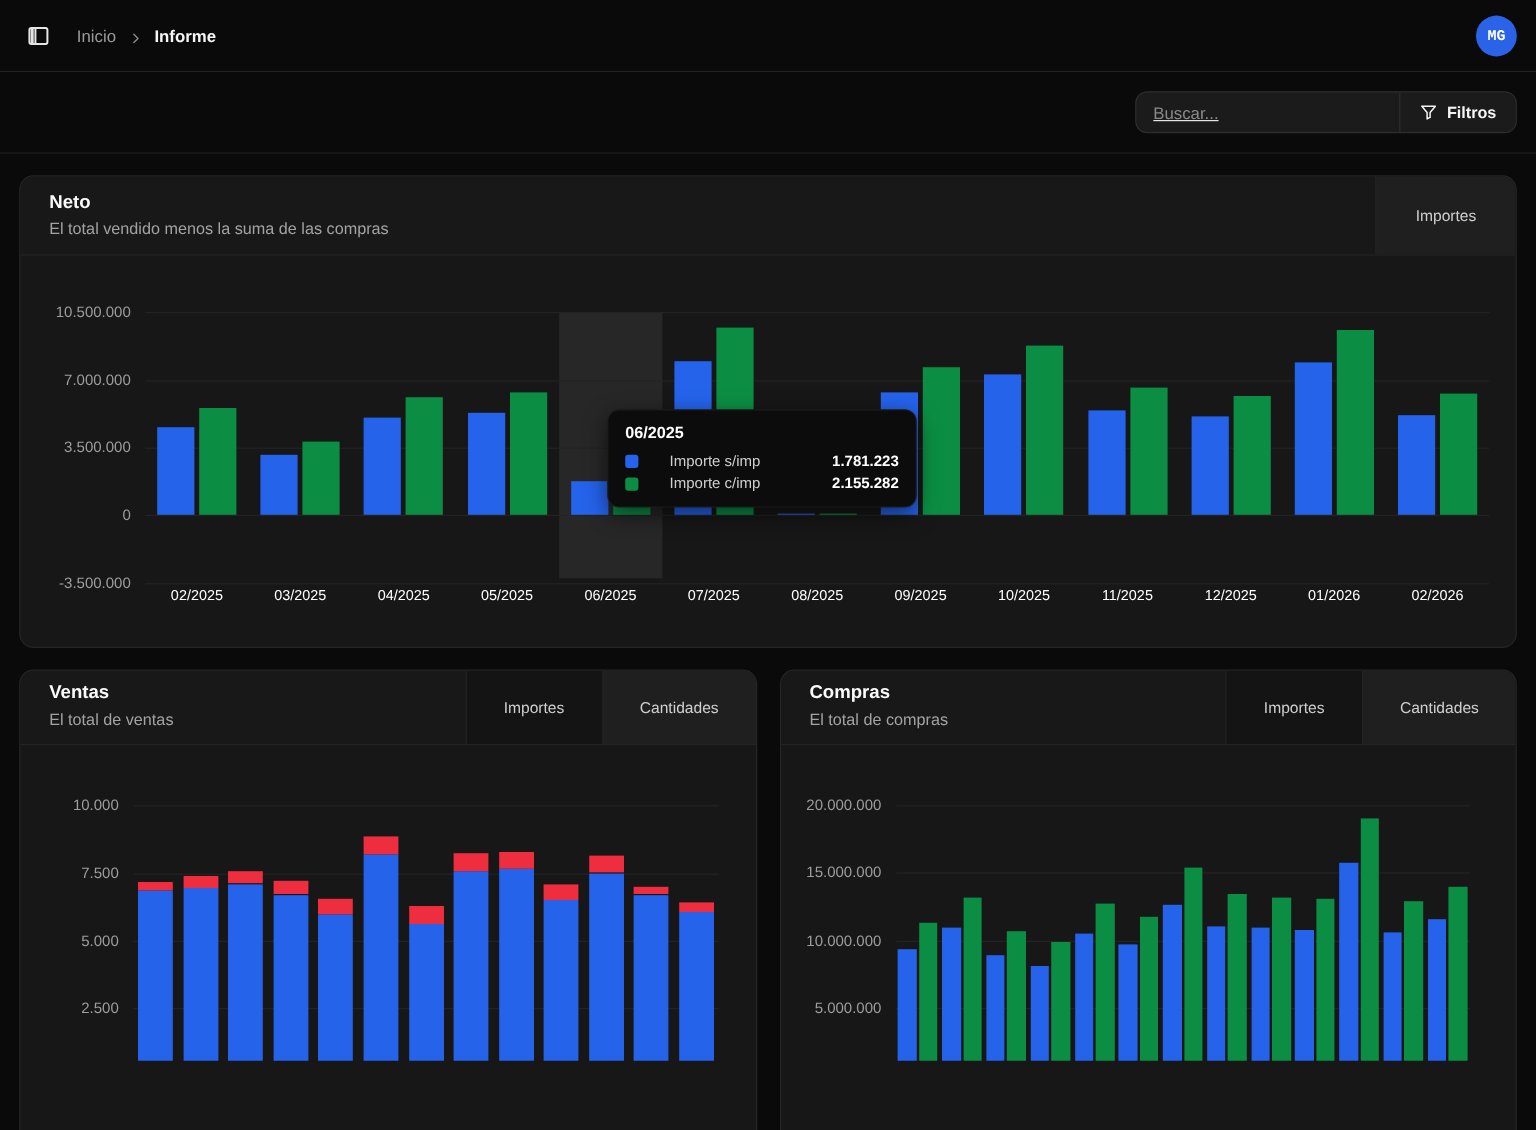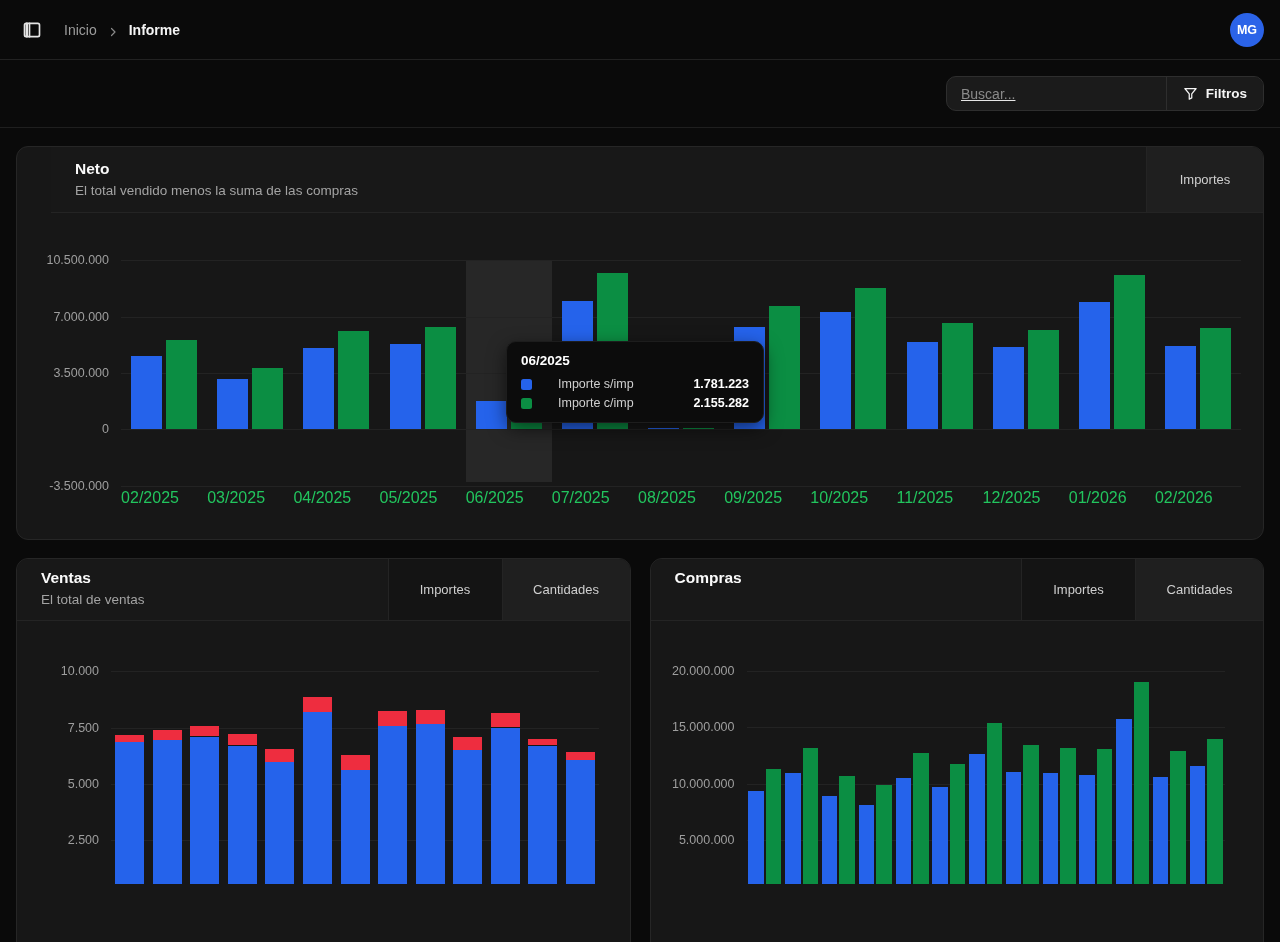--- a/index.html
+++ b/index.html
@@ -18,21 +18,21 @@
     background:none; border:none; cursor:pointer; color:#e5e5e5;
   }
   .crumbs { display:flex; align-items:flex-end; gap:10px; margin-left:16px; }
   .crumb-muted { font-size:14px; color:#9c9c9c; }
   .crumb-sep { color:#8a8a8a; display:flex; }
   .crumb-current { font-size:14px; font-weight:700; color:#f5f5f5; }
   .spacer { flex:1; }
   .avatar {
     width:34px; height:34px; border-radius:50%; background:#2b63e8;
     display:flex; align-items:center; justify-content:center;
-    font-size:12.5px; font-weight:700; color:#fff; cursor:pointer;
+    font-size:12.5px; font-weight:700; color:#fff; cursor:pointer;font-family:Liberation Mono, monospace;
   }
   
   .toolbar {
     height:68px; display:flex; align-items:center; justify-content:flex-end;
     padding:0 16px; border-bottom:1px solid #1f1f1f;
   }
   .search-group {
     display:flex; align-items:stretch; height:35px; width:318px;
     border:1px solid #2e2e2e; border-radius:10px; overflow:hidden; background:#1b1b1b;
   }
@@ -67,40 +67,40 @@
   .card-title { font-size:15.5px; font-weight:700; color:#fafafa; }
   .card-subtitle { font-size:13.5px; color:#a3a3a3; margin-top:5px; }
   .tabs { display:flex; }
   .tab {
     display:flex; align-items:center; justify-content:center;
     border-left:1px solid #242424; font-size:13px; color:#cfcfcf;
     background:#141414; cursor:pointer; padding:0 2px;
   }
   .tab.active { background:#1f1f1f; }
   .neto-card { margin-bottom:18px; }
-  .neto-card .card-header { height:66px;margin-left:34px; }
+  .neto-card .card-header { height:66px; }
   .neto-card .tab { width:117px; }
   .half-row { display:flex; gap:19px; }
   .half-card { flex:1; height:400px; }
   .half-card .card-header { height:62px;gap:40px; }
   .half-card .card-titles { padding:10px 24px; }
   .half-card .tab.t-importes { width:114px; }
   .half-card .tab.t-cantidades { width:128px; }
   
   .chart { position:relative; overflow:hidden; }
   #neto-chart { height:326px; }
   .half-card .chart { height:263px; }
   .gridline { position:absolute; height:1px; background:#232323; z-index:1; }
   .ytick {
     position:absolute; width:110px; text-align:right; transform:translateY(-50%);
     font-size:12.5px; color:#9e9e9e; z-index:1;
   }
   .xtick {
-    position:absolute; width:86px; 
-    font-size:16px; color:#22c55e; z-index:1;
+    position:absolute; width:86px; text-align:center;
+    font-size:12px; color:#ffffff; z-index:1;
   }
   .bar { position:absolute; z-index:2; }
   .hover-col { position:absolute; background:#272727; z-index:0; }
   
   .tooltip {
     position:absolute; left:489px; top:128px; width:258px;
     background:#0c0c0c; border:1px solid #1d1d1d; border-radius:10px;
     padding:11px 14px 12px 14px; z-index:5;
     box-shadow:0 6px 18px rgba(0,0,0,.55);
   }
@@ -273,20 +273,21 @@
           <div class="bar" style="left: 511.2px; width: 29px; top: 117.7px; height: 6.7px; background: rgb(238, 45, 63);"></div>
           <div class="bar" style="left: 548.7px; width: 29px; top: 139.1px; height: 135.8px; background: rgb(37, 99, 235);"></div>
           <div class="bar" style="left: 548.7px; width: 29px; top: 131.2px; height: 7.9px; background: rgb(238, 45, 63);"></div>
         </div>
     </div>
 
     <div class="card half-card">
       <div class="card-header">
         <div class="card-titles">
           <div class="card-title">Compras</div>
+          <div class="card-subtitle">El total de compras</div>
         </div>
         <div class="tabs">
             <div class="tab t-importes">Importes</div>
             <div class="tab active t-cantidades">Cantidades</div>
           </div>
       </div>
       <div class="chart" id="compras-chart">
           <div class="gridline" style="left: 96px; width: 478px; top: 50.1px;"></div>
           <div class="ytick" style="left: -26px; top: 50.1px;">20.000.000</div>
           <div class="gridline" style="left: 96px; width: 478px; top: 106.3px;"></div>

